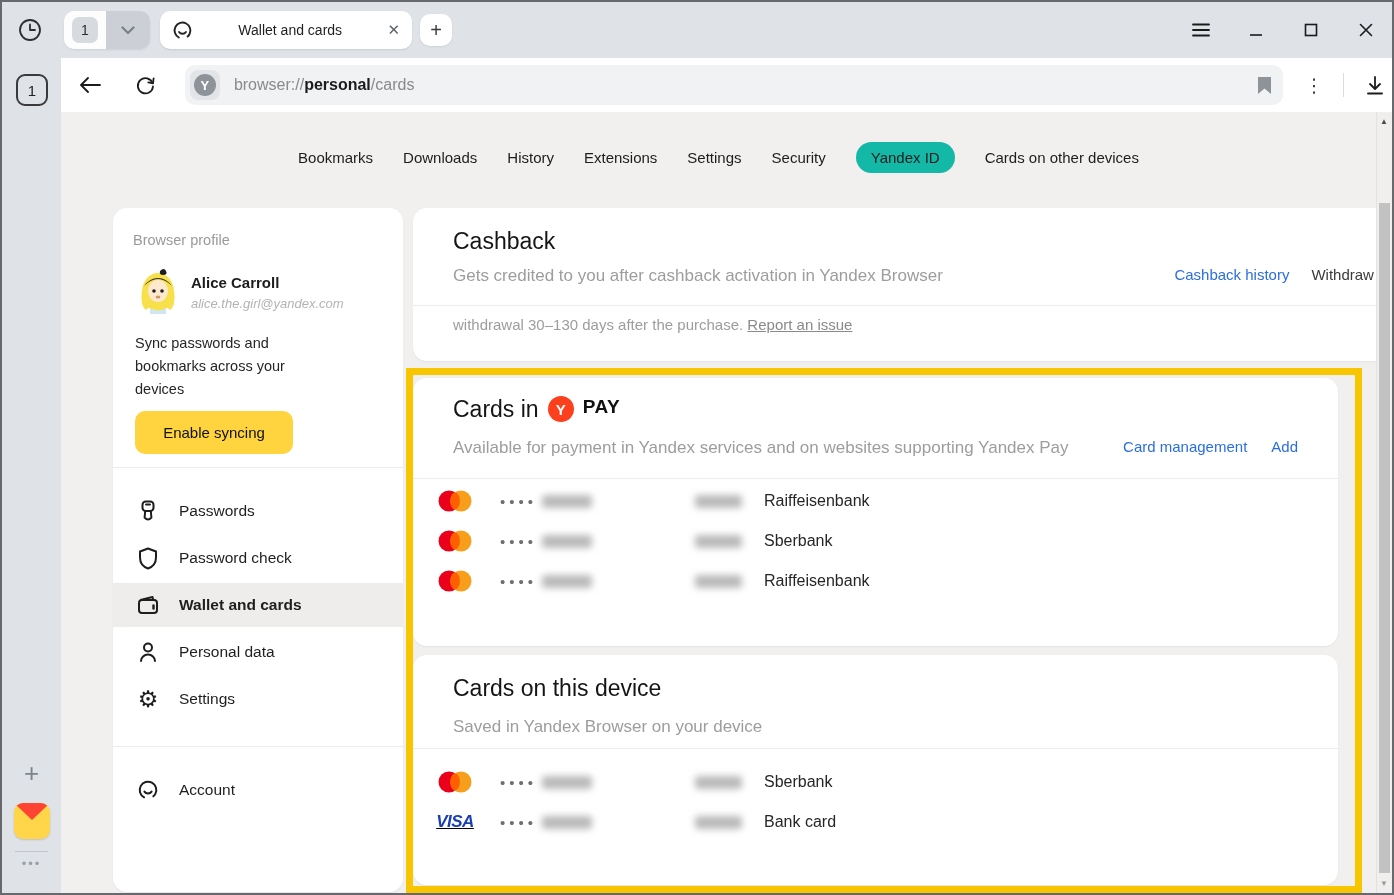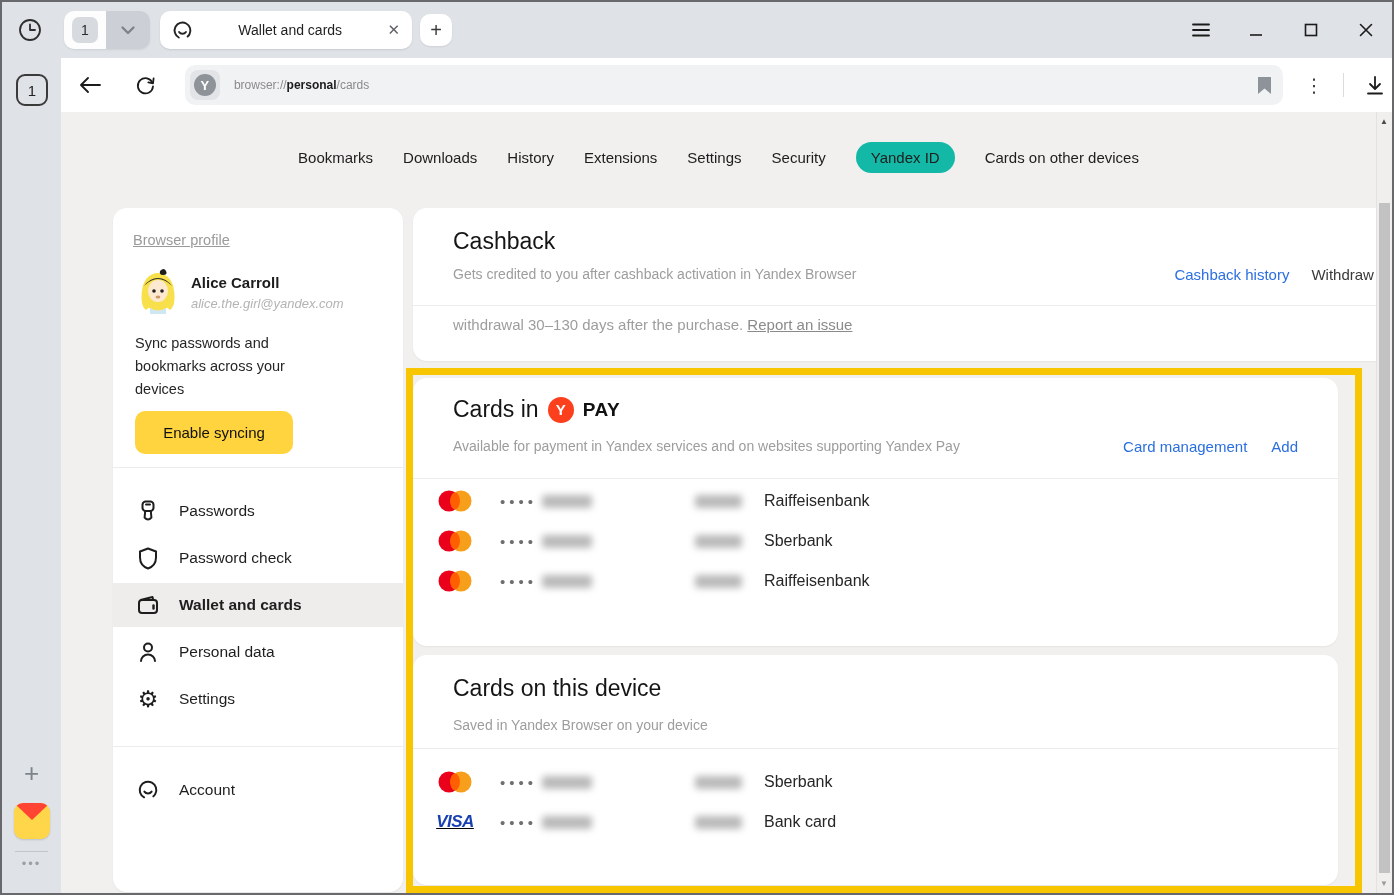--- a/index.html
+++ b/index.html
@@ -33,60 +33,60 @@
   .rail-dots { position:absolute; top:798px; left:0; width:59px; text-align:center; font-size:13px; letter-spacing:2px; color:#9aa0a6; cursor:pointer; }
   .main-col { flex:1; display:flex; flex-direction:column; min-width:0; }
   
   .toolbar { height:54px; background:#ffffff; display:flex; align-items:center; position:relative; flex:0 0 auto; }
   .nav-ico { width:34px; height:34px; display:flex; align-items:center; justify-content:center; cursor:pointer; color:#1c1c1c; }
   .back { margin-left:12px; font-size:22px; }
   .reload { margin-left:22px; }
   .urlbar { margin-left:22px; width:1100px; height:40px; background:#f1f2f4; border-radius:10px; display:flex; align-items:center; padding:0 12px 0 5px; cursor:text; }
   .favicon { width:30px; height:30px; background:#e2e4e7; border-radius:8px; display:flex; align-items:center; justify-content:center; }
   .favicon .ycirc { width:22px; height:22px; border-radius:50%; background:#8e9399; color:#fff; font-weight:bold; font-size:13px; display:flex; align-items:center; justify-content:center; }
-  .url-text { margin-left:14px; font-size:12px; color:#8a8a8a; flex:1; white-space:nowrap; }
+  .url-text { margin-left:14px; font-size:16px; color:#8a8a8a; flex:1; white-space:nowrap; }
   .url-text b { color:#1b1b1b; font-weight:bold; }
   .kebab { margin-left:14px; font-size:19px; color:#3c3c3c; }
   .tb-divider { width:1px; height:24px; background:#dcdcdc; margin-left:12px; }
   .download { margin-left:14px; }
   
   .content { flex:1; background:#f1f0ee; position:relative; overflow:hidden; }
   .nav-tabs { position:absolute; top:30px; left:0; right:16px; display:flex; justify-content:center; align-items:center; gap:30px; font-size:15px; color:#1d1d1d; }
   .nav-tabs .ntab { cursor:pointer; white-space:nowrap; padding:7px 0; }
   .nav-tabs .ntab.pill { background:#14b8a6; border-radius:17px; padding:7px 15px; }
   .panel { position:absolute; background:#fff; border-radius:14px; box-shadow:0 1px 2px rgba(0,0,0,.05); }
   
   .side-card { left:52px; top:96px; width:290px; height:684px; }
-  .profile-label { position:absolute; top:24px; left:20px; font-size:14.5px; color:#9a9a9a;text-decoration:underline; }
+  .profile-label { position:absolute; top:24px; left:20px; font-size:14.5px; color:#9a9a9a; }
   .avatar { position:absolute; top:56px; left:20px; width:50px; height:50px; }
   .p-name { position:absolute; top:66px; left:78px; font-size:15px; font-weight:bold; color:#1c1c1c; }
   .p-mail { position:absolute; top:88px; left:78px; font-size:13px; color:#b3b3b3;font-style:italic; }
   .sync-text { position:absolute; top:124px; left:22px; width:200px; font-size:14.5px; line-height:23px; color:#262626; }
   .sync-btn { position:absolute; top:203px; left:22px; width:158px; height:43px; background:#ffd43e; border:none; border-radius:10px; font-size:15px; color:#111; font-family:"Liberation Sans",sans-serif; cursor:pointer; }
   .side-div { position:absolute; left:0; right:0; height:1px; background:#ececec; }
   .menu-item { position:absolute; left:0; right:0; height:44px; display:flex; align-items:center; padding-left:22px; font-size:15.5px; color:#1e1e1e; cursor:pointer; }
   .menu-item.active { background:#eeedeb; font-weight:bold; }
   .menu-item .mi-icon { width:26px; display:flex; align-items:center; justify-content:center; margin-right:18px; color:#1d1d1d; }
   .gear-glyph { font-size:23px; line-height:1; }
   
   .cash-card { left:352px; top:96px; width:1081px; height:153px; }
   .card-pad-title { position:absolute; left:40px; top:20px; font-size:23px; color:#151515; font-weight:500; }
-  .card-sub { position:absolute; left:40px; top:58px; font-size:14px; color:#9d9d9d; }
+  .card-sub { position:absolute; left:40px; top:58px; font-size:17px; color:#9d9d9d; }
   .cash-links { position:absolute; right:40px; top:58px; display:flex; gap:22px; font-size:15px; }
   .link-blue { color:#2b6fdf; cursor:pointer; }
   .link-dark { color:#3a3a3a; cursor:pointer; }
   .full-div { position:absolute; left:0; right:0; height:1px; background:#ececec; }
   .cash-foot { position:absolute; left:40px; top:108px; font-size:15px; color:#9d9d9d; }
   .cash-foot .rep { color:#8a8a8a; text-decoration:underline; cursor:pointer; }
   
   .hl-box { position:absolute; left:345px; top:256px; width:956px; height:525px; border:7px solid #f7c600; pointer-events:none; z-index:5; }
   
   .ypay-card { left:352px; top:266px; width:925px; height:268px; }
   .dev-card { left:352px; top:543px; width:925px; height:230px; }
-  .ypay-title { position:absolute; left:40px; top:18px; display:flex; align-items:center; gap:9px; }
+  .ypay-title { position:absolute; left:40px; top:18px; display:flex; gap:9px; }
   .ypay-title .t { font-size:23px; color:#151515; font-weight:500; }
   .ylogo { width:26px; height:26px; border-radius:50%; background:#fc3f1d; color:#fff; font-weight:bold; font-size:15px; display:flex; align-items:center; justify-content:center; }
   .ypay-word { font-size:19px; font-weight:800; letter-spacing:.5px; color:#111; }
   .ypay-links { position:absolute; right:40px; top:60px; display:flex; gap:24px; font-size:15px; }
   .rows { position:absolute; left:0; right:0; }
   .card-row { height:40px; display:flex; align-items:center; }
   .net-box { width:44px; margin-left:20px; display:flex; align-items:center; justify-content:center;text-decoration:underline; }
   .visa-word { font-style:italic; font-weight:bold; font-size:17px; color:#1a3fb0; letter-spacing:-0.5px; }
   .mask-dots { margin-left:23px; width:34px; font-size:15px; letter-spacing:4px; color:#6f6f6f; white-space:nowrap; }
   .blur-blob { background:#b9b9b9; border-radius:3px; filter:blur(3.5px); }

